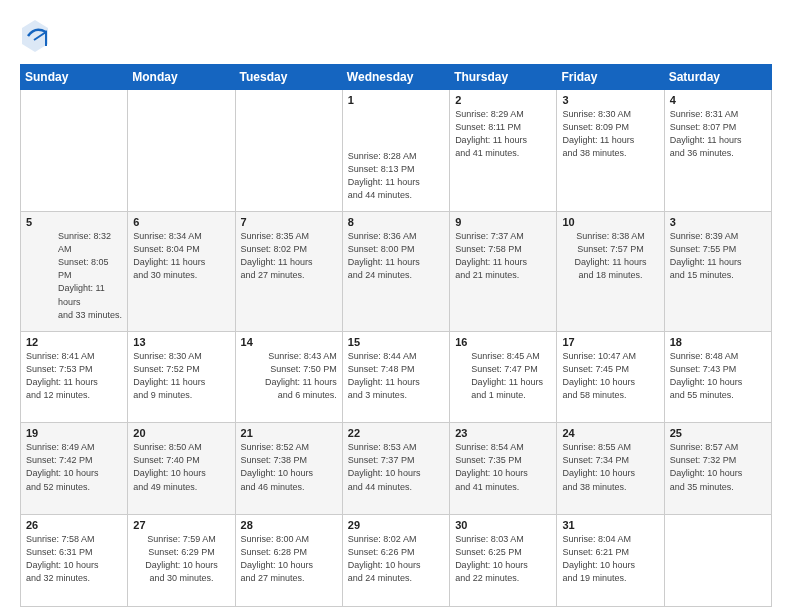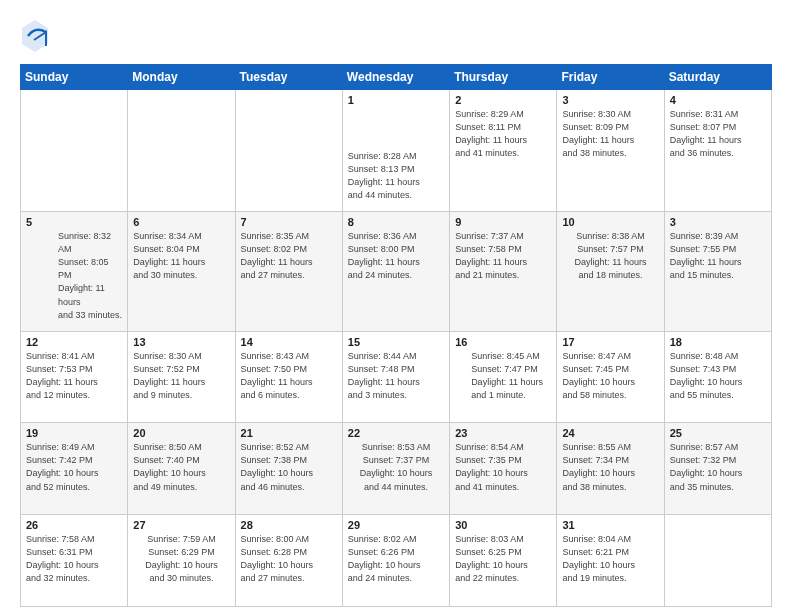--- a/index.html
+++ b/index.html
@@ -227,42 +227,42 @@
           </td>
           <td>
             <span class="day-num">13</span>
             <div class="day-info" style="white-space: pre-line;">Sunrise: 8:30 AM
 Sunset: 7:52 PM
 Daylight: 11 hours
 and 9 minutes.</div>
           </td>
           <td>
             <span class="day-num">14</span>
-            <div class="day-info" style="white-space: pre-line;">Sunrise: 8:43 AM
+            <div class="day-info" style="white-space: pre-line; text-align: right;">Sunrise: 8:43 AM
 Sunset: 7:50 PM
 Daylight: 11 hours
 and 6 minutes.</div>
           </td>
           <td>
             <span class="day-num">15</span>
             <div class="day-info" style="white-space: pre-line;">Sunrise: 8:44 AM
 Sunset: 7:48 PM
 Daylight: 11 hours
 and 3 minutes.</div>
           </td>
           <td>
             <span class="day-num">16</span>
             <div class="day-info" style="white-space: pre-line; margin-left: 16px;">Sunrise: 8:45 AM
 Sunset: 7:47 PM
 Daylight: 11 hours
 and 1 minute.</div>
           </td>
           <td>
             <span class="day-num">17</span>
-            <div class="day-info" style="white-space: pre-line;">Sunrise: 8:47 AM
+            <div class="day-info" style="white-space: pre-line;">Sunrise: 10:47 AM
 Sunset: 7:45 PM
 Daylight: 10 hours
 and 58 minutes.</div>
           </td>
           <td>
             <span class="day-num">18</span>
             <div class="day-info" style="white-space: pre-line;">Sunrise: 8:48 AM
 Sunset: 7:43 PM
 Daylight: 10 hours
 and 55 minutes.</div>
@@ -285,21 +285,21 @@
           </td>
           <td>
             <span class="day-num">21</span>
             <div class="day-info" style="white-space: pre-line;">Sunrise: 8:52 AM
 Sunset: 7:38 PM
 Daylight: 10 hours
 and 46 minutes.</div>
           </td>
           <td>
             <span class="day-num">22</span>
-            <div class="day-info" style="white-space: pre-line; text-align: center;">Sunrise: 8:53 AM
+            <div class="day-info" style="white-space: pre-line;">Sunrise: 8:53 AM
 Sunset: 7:37 PM
 Daylight: 10 hours
 and 44 minutes.</div>
           </td>
           <td>
             <span class="day-num">23</span>
             <div class="day-info" style="white-space: pre-line;">Sunrise: 8:54 AM
 Sunset: 7:35 PM
 Daylight: 10 hours
 and 41 minutes.</div>

